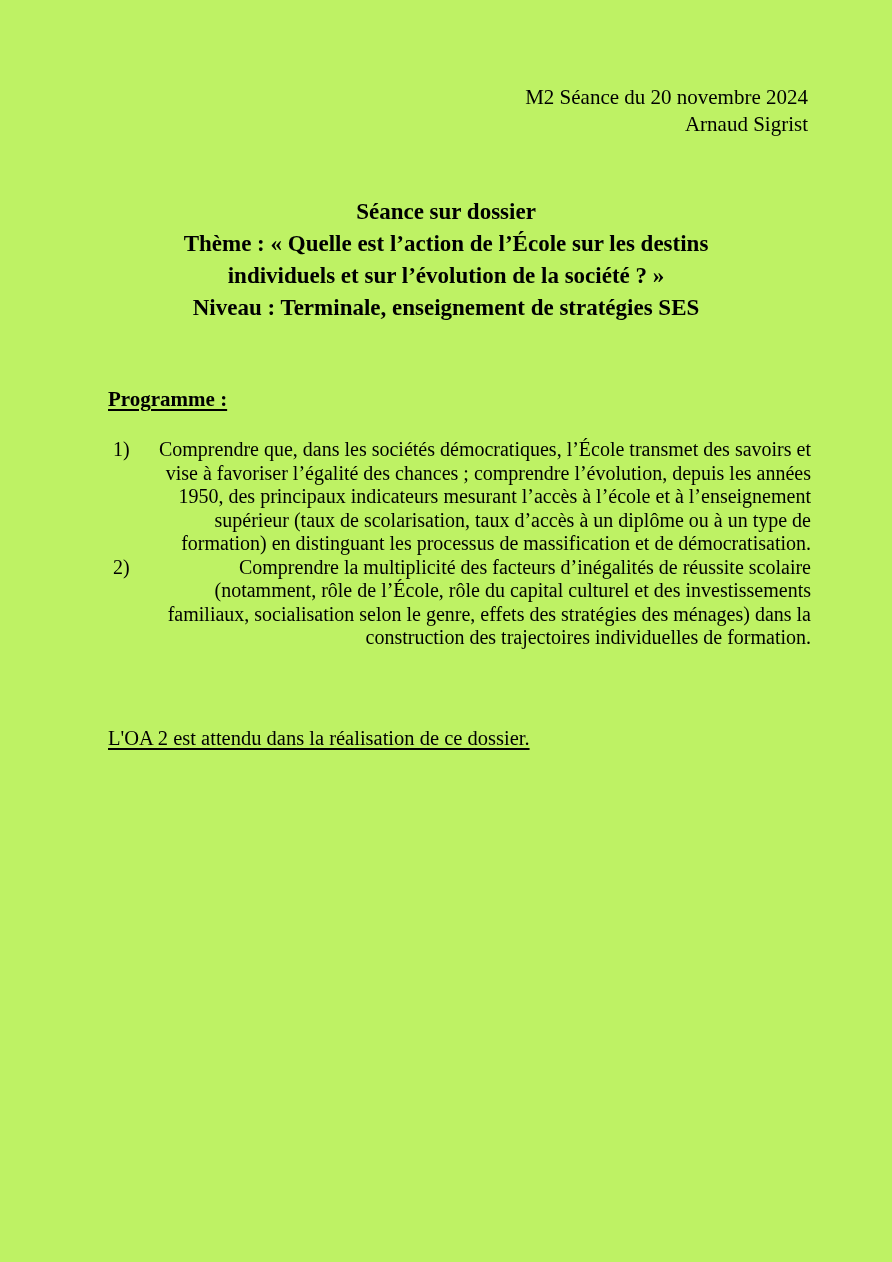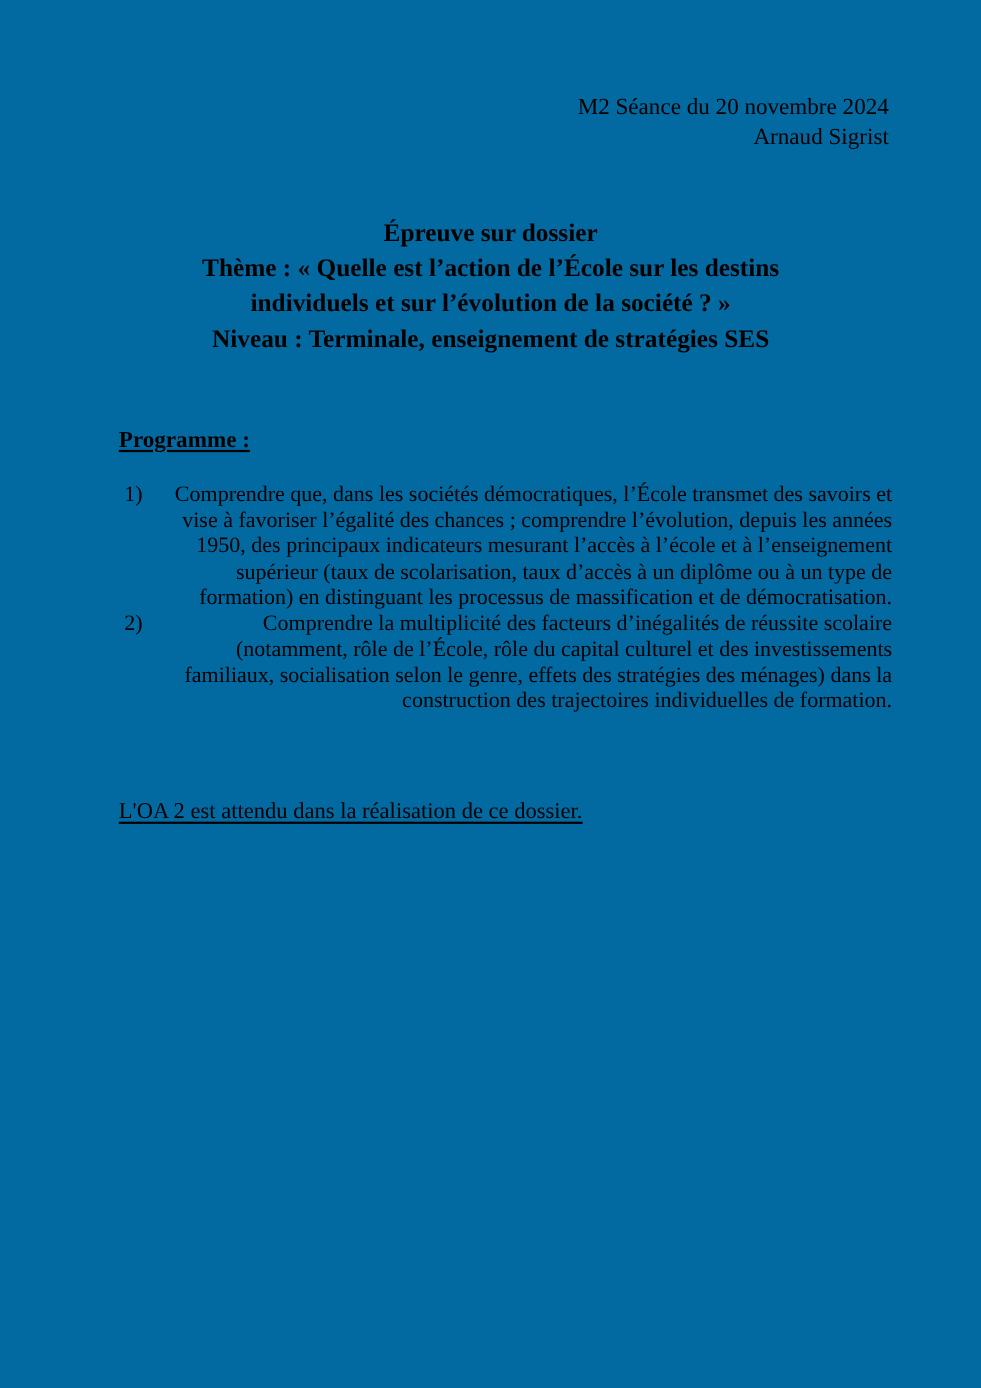--- a/index.html
+++ b/index.html
@@ -5,21 +5,21 @@
   html, body {
     margin: 0;
     padding: 0;
     background: #ffffff;
   }
   .page {
     position: relative;
     width: 892px;
     height: 1262px;
     margin: 0 auto;
-    background: #0369a1;
+    background: #bef264;
     color: #000000;
     font-family: "Liberation Serif", serif;
     overflow: hidden;
   }
   .doc-header {
     padding-top: 84px;
     padding-right: 84px;
     text-align: right;
     font-size: 21px;
     line-height: 27px;
@@ -73,21 +73,21 @@
 <body>
 
 <div class="page">
 
   <div class="doc-header">
     <div>M2 Séance du 20 novembre 2024</div>
     <div>Arnaud Sigrist</div>
   </div>
 
   <div class="doc-title">
-    <div>Épreuve sur dossier</div>
+    <div>Séance sur dossier</div>
     <div>Thème : « Quelle est l’action de l’École sur les destins</div>
     <div>individuels et sur l’évolution de la société ? »</div>
     <div>Niveau : Terminale, enseignement de stratégies SES</div>
   </div>
 
   <div class="section-heading">
     <span class="underlined">Programme :</span>
   </div>
 
   <div class="programme-list">

